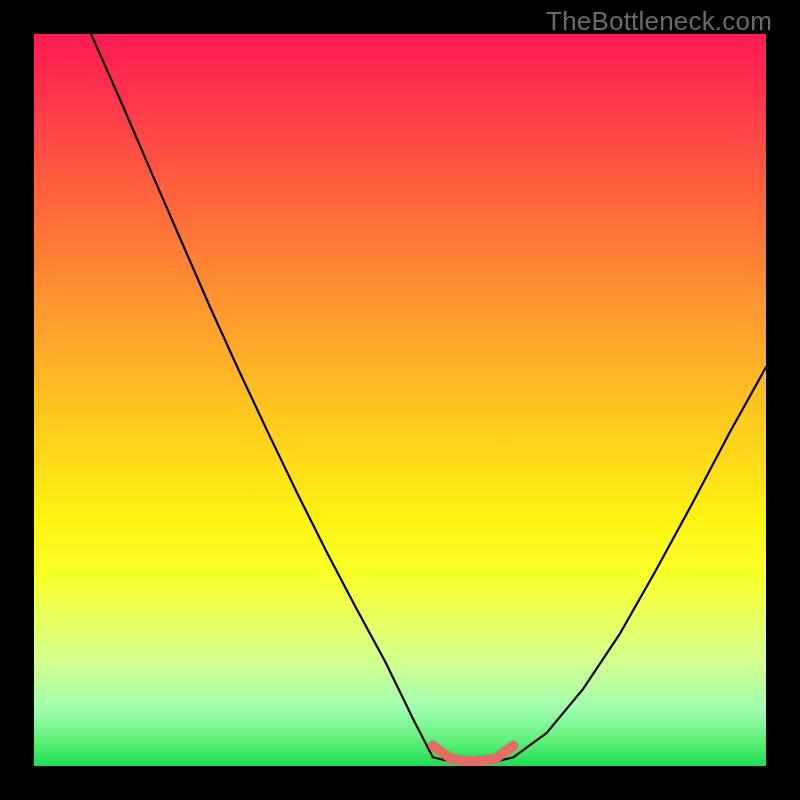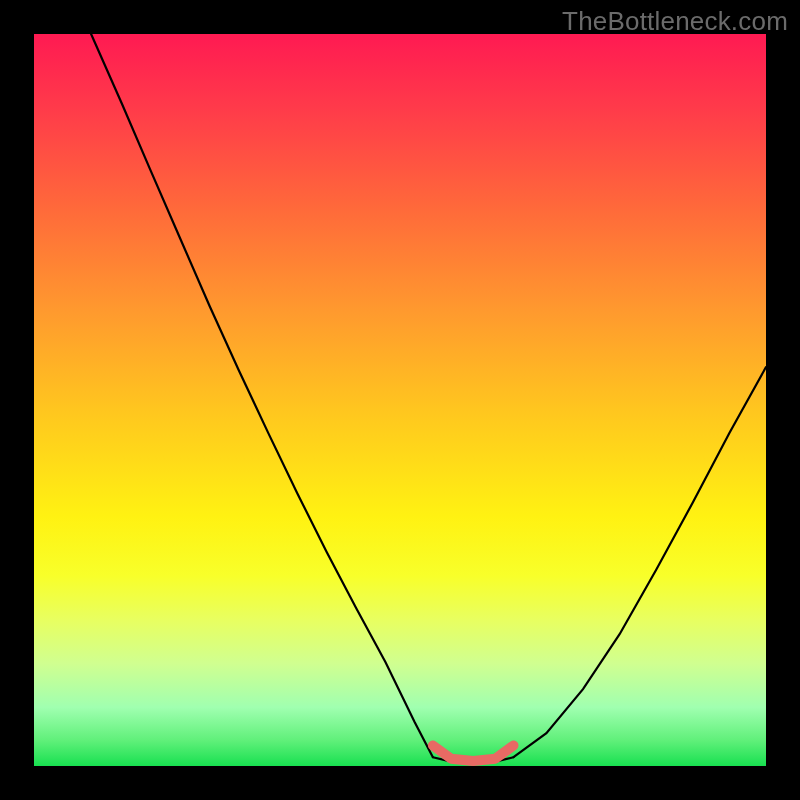--- a/index.html
+++ b/index.html
@@ -39,21 +39,21 @@
       #e8ff60 80%,
       #d0ff90 86%,
       #a0ffb0 92%,
       #60f07a 96.5%,
       #18e050 100%
     );
   }
   .watermark {
     position: absolute;
     top: 6px;
-    right: 12px;
+    right: 28px;
     color: #6b6b6b;
     font-size: 26px;
     letter-spacing: 0.2px;
     font-weight: 400;
     user-select: none;
   }
   svg.curves {
     position: absolute;
     inset: 0;
   }

